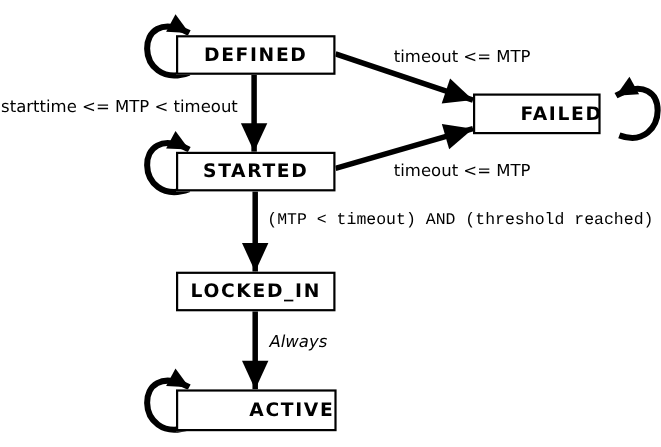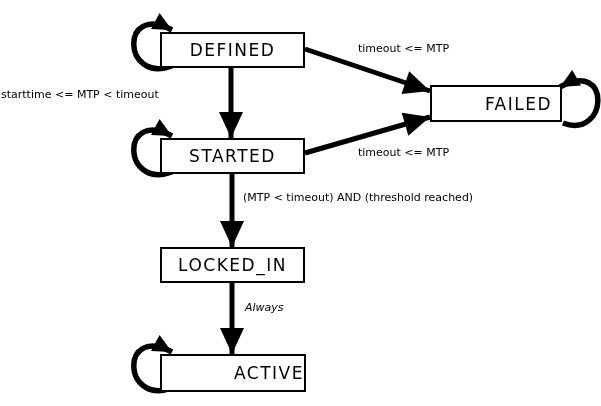--- a/index.html
+++ b/index.html
@@ -38,28 +38,28 @@
     stroke: none;
   }
   .state {
     position: absolute;
     box-sizing: border-box;
     border: 2.5px solid #000000;
     background: #ffffff;
     display: flex;
     align-items: center;
     justify-content: center;
-    font-weight: normal;
+    font-weight: bold;
     font-size: 17px;
     letter-spacing: 1.5px;
     color: #000000;
   }
   .elabel {
     position: absolute;
-    font-size: 11px;
+    font-size: 15px;
     line-height: 1.15;
     color: #000000;
     white-space: nowrap;
   }
 </style>
 </head>
 <body>
 
 <div class="canvas">
 
@@ -94,27 +94,27 @@
   </div>
 
   <div class="state" style="left:160px; top:138px; width:145px; height:36px;">
     <span>STARTED</span>
   </div>
 
   <div class="state" style="left:160px; top:354px; width:146px; height:38px;justify-content:flex-end;">
     <span>ACTIVE</span>
   </div>
 
-  <div class="state" style="left:430px; top:85px; width:132px; height:37px;padding-left:45px;">
+  <div class="state" style="left:430px; top:85px; width:116px; height:37px;padding-left:45px;">
     <span>FAILED</span>
   </div>
 
   <div class="elabel" style="left:1px; top:89px;">starttime &lt;= MTP &lt; timeout</div>
 
   <div class="elabel" style="left:358px; top:43px;">timeout &lt;= MTP</div>
 
   <div class="elabel" style="left:358px; top:147px;">timeout &lt;= MTP</div>
 
-  <div class="elabel" style="left:243px; top:192px;">(MTP &lt; timeout) AND (threshold reached)</div>
+  <div class="elabel" style="left:243px; top:192px;font-family:Liberation Mono, monospace;">(MTP &lt; timeout) AND (threshold reached)</div>
 
   <div class="elabel" style="left:245px; top:302px;font-style:italic;">Always</div>
 
 </div>
 
 </body></html>

